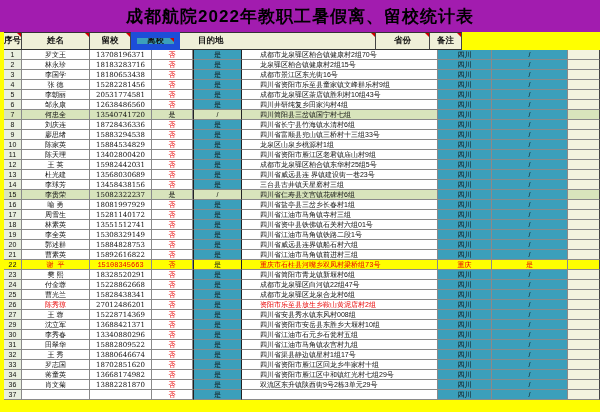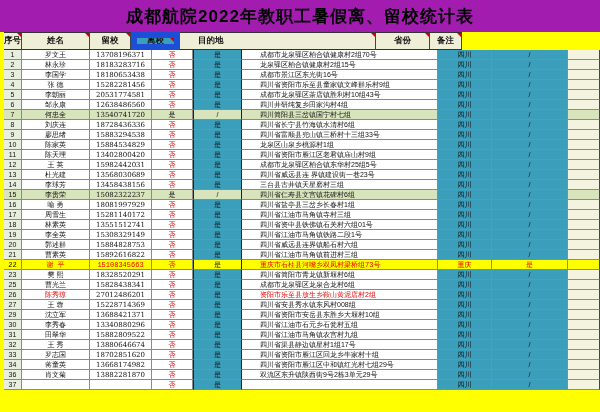--- a/index.html
+++ b/index.html
@@ -298,20 +298,31 @@
         <div class="cell c-name">樊  熙</div>
         <div class="cell c-phone">18328520291</div>
         <div class="cell c-stay red">否</div>
         <div class="cell c-leave">是</div>
         <div class="cell c-dest">四川省简阳市青龙镇新堰村6组</div>
         <div class="cell c-prov">四川</div>
         <div class="cell c-appr">/</div>
         <div class="cell c-note"></div>
       </div>
       <div class="row data">
+        <div class="cell c-seq">24</div>
+        <div class="cell c-name">付金蓉</div>
+        <div class="cell c-phone">15228862668</div>
+        <div class="cell c-stay red">否</div>
+        <div class="cell c-leave">是</div>
+        <div class="cell c-dest">成都市龙泉驿区白河镇22组47号</div>
+        <div class="cell c-prov">四川</div>
+        <div class="cell c-appr">/</div>
+        <div class="cell c-note"></div>
+      </div>
+      <div class="row data">
         <div class="cell c-seq">25</div>
         <div class="cell c-name">曹光兰</div>
         <div class="cell c-phone">15828438341</div>
         <div class="cell c-stay red">否</div>
         <div class="cell c-leave">是</div>
         <div class="cell c-dest">成都市龙泉驿区龙泉合龙村6组</div>
         <div class="cell c-prov">四川</div>
         <div class="cell c-appr">/</div>
         <div class="cell c-note"></div>
       </div>

